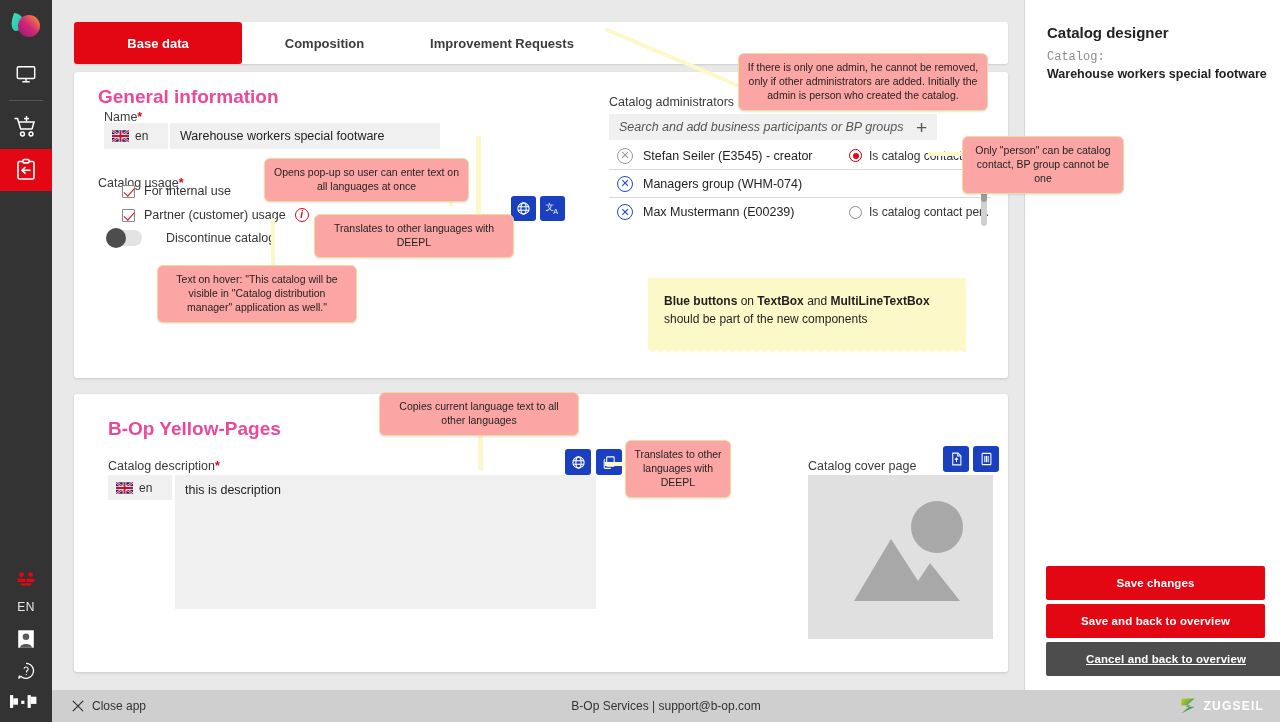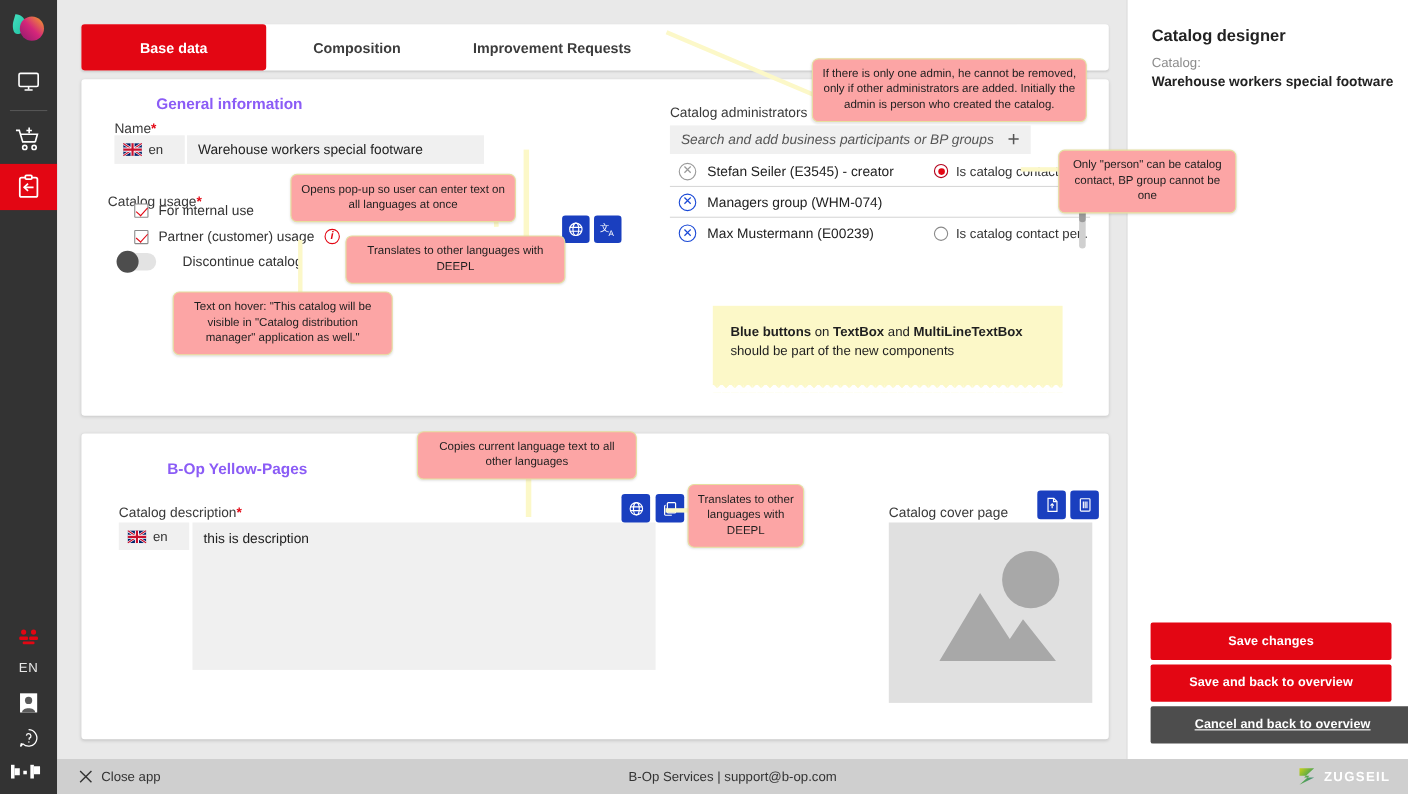--- a/index.html
+++ b/index.html
@@ -46,21 +46,21 @@
   .tab.active { background:#e30613; color:#ffffff; border-radius:3px; }
 
   
   .card {
     position:absolute; background:#ffffff; border-radius:3px;
     box-shadow:0 1px 3px rgba(0,0,0,.14);
   }
   #card-general { left:22px; top:72px; width:934px; height:306px; }
   #card-yellow  { left:22px; top:394px; width:934px; height:278px; }
 
-  .card-title { font-size:14px; font-weight:bold; color:#8b5cf6;margin-left:44px; }
+  .card-title { font-size:19px; font-weight:bold; color:#ec4899; }
 
   .fieldlabel { font-size:12.5px; color:#3a3a3a; }
   .req { color:#e30613; font-weight:bold; }
 
   
   .langbox {
     width:64px; height:26px; background:#f0f0f0; display:flex; align-items:center;
     gap:6px; padding-left:8px; font-size:12px; color:#333;
   }
   .flag {
@@ -165,21 +165,21 @@
     background:#f0f0f0; font-size:12.5px; color:#222; padding:8px 10px;
   }
   .coverimg { background:#e0e0e0; position:relative; overflow:hidden; }
 
   
   #rightpanel {
     position:absolute; left:1024px; top:0; width:256px; height:690px;
     background:#ffffff; border-left:1px solid #d5d5d5;
   }
   .rp-title { font-size:15px; font-weight:bold; color:#222;text-align:right; }
-  .rp-sub { font-size:12px; color:#8c8c8c; }
+  .rp-sub { font-size:12px; color:#8c8c8c;font-family:Liberation Mono, monospace; }
   .rp-val { font-size:12.5px; font-weight:bold; color:#222; }
   .rp-btn {
     height:34px; border-radius:2px; display:flex; align-items:center;
     justify-content:center; font-size:11.5px; font-weight:bold; color:#fff;
     cursor:pointer; letter-spacing:.1px;
   }
   .rp-btn.red { background:#e30613; }
   .rp-btn.grey { background:#4d4d4d; }
 
   

